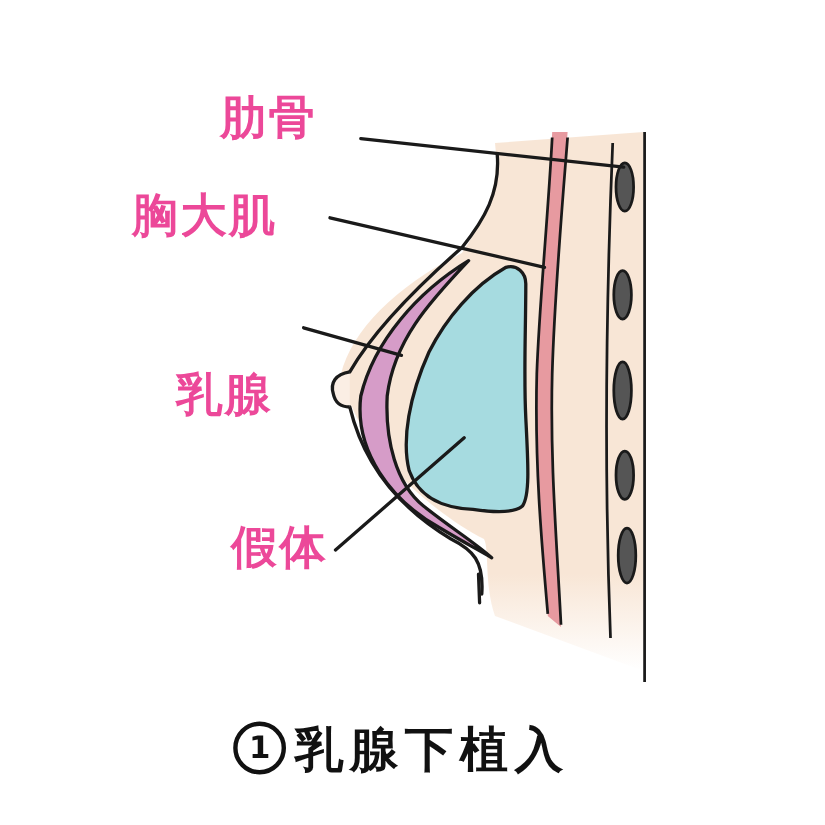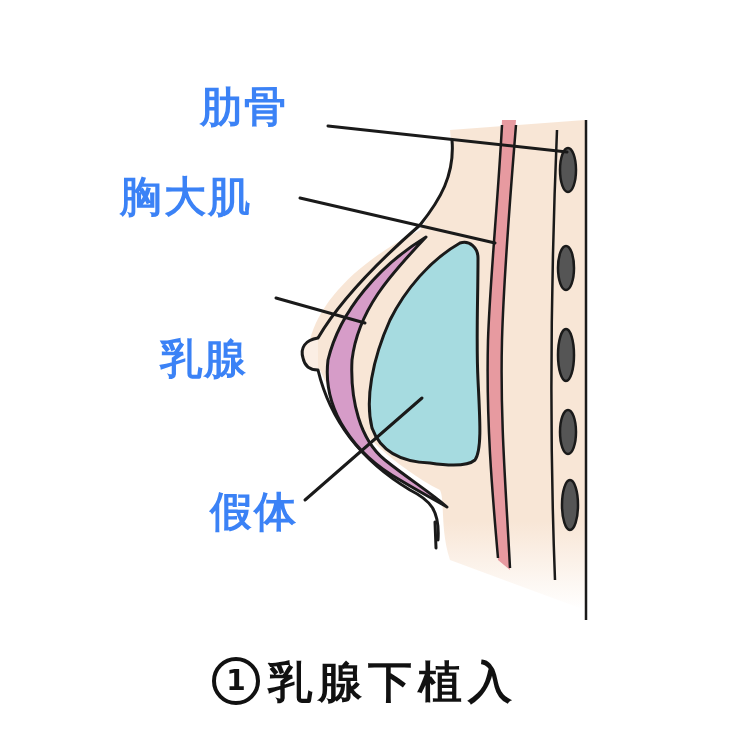--- a/index.html
+++ b/index.html
@@ -1,19 +1,19 @@
 <!DOCTYPE html>
 <html><head>
   <meta charset="utf-8">
   <style>
     html, body { margin: 0; padding: 0; background: #ffffff; }
     body { width: 750px; height: 750px; position: relative; overflow: hidden;
            font-family: "DejaVu Sans", sans-serif; }
     .stage { position: absolute; left: 0; top: 0; width: 750px; height: 750px; }
-    .label { position: absolute; font-size: 42px; font-weight: bold; color: #3b82f6;
+    .label { position: absolute; font-size: 42px; font-weight: bold; color: #ec4899;
              letter-spacing: 2px; line-height: 1; white-space: nowrap; }
     .caption { position: absolute; left: 212px; top: 660px; font-size: 44px; font-weight: bold;
                color: #111; letter-spacing: 6px; white-space: nowrap; line-height: 1; }
     .circ-num { display: inline-block; width: 40px; height: 40px; border: 4px solid #111; border-radius: 50%;
                 text-align: center; line-height: 40px; font-size: 28px; margin-right: 8px;
                 vertical-align: middle; position: relative; top: -4px; letter-spacing: 0; }
   </style>
 </head>
 <body>
 
@@ -81,18 +81,18 @@
       <line x1="328" y1="126" x2="567" y2="152"></line>
       <line x1="300" y1="198" x2="495" y2="243"></line>
       <line x1="276" y1="298" x2="365" y2="323"></line>
       <line x1="305" y1="500" x2="422" y2="398"></line>
     </g>
   </svg>
 
   <div class="label" style="left:200px; top:86px;">肋骨</div>
   <div class="label" style="left:120px; top:176px;font-family:Liberation Serif, serif;">胸大肌</div>
   <div class="label" style="left:160px; top:292px;margin-top:46px;">乳腺</div>
-  <div class="label" style="left:210px; top:491px;">假体</div>
+  <div class="label" style="left:210px; top:477px;">假体</div>
 
   <div class="caption">
     <span class="circ-num">1</span><span>乳腺下植入</span>
   </div>
 </div>
 
 </body></html>

